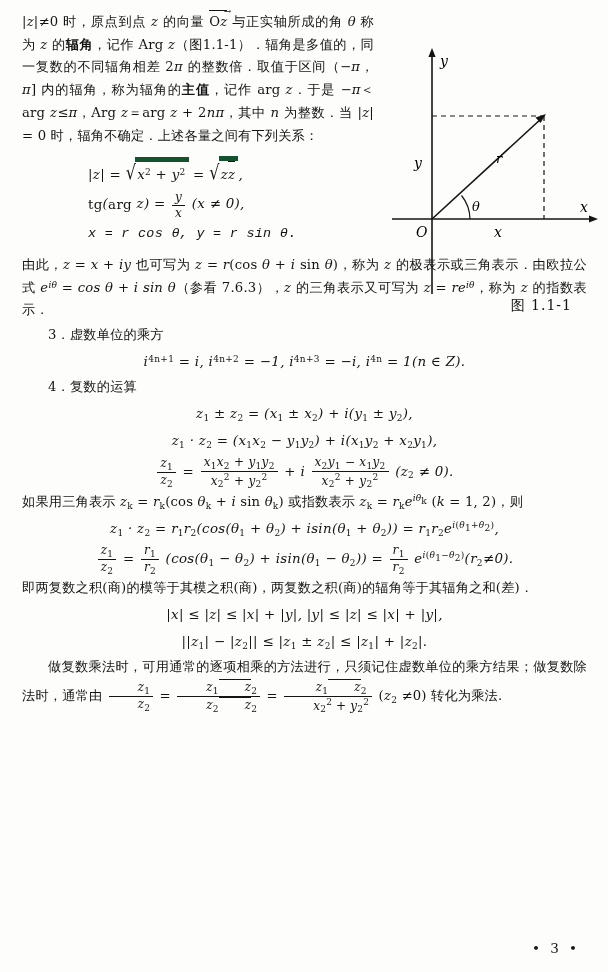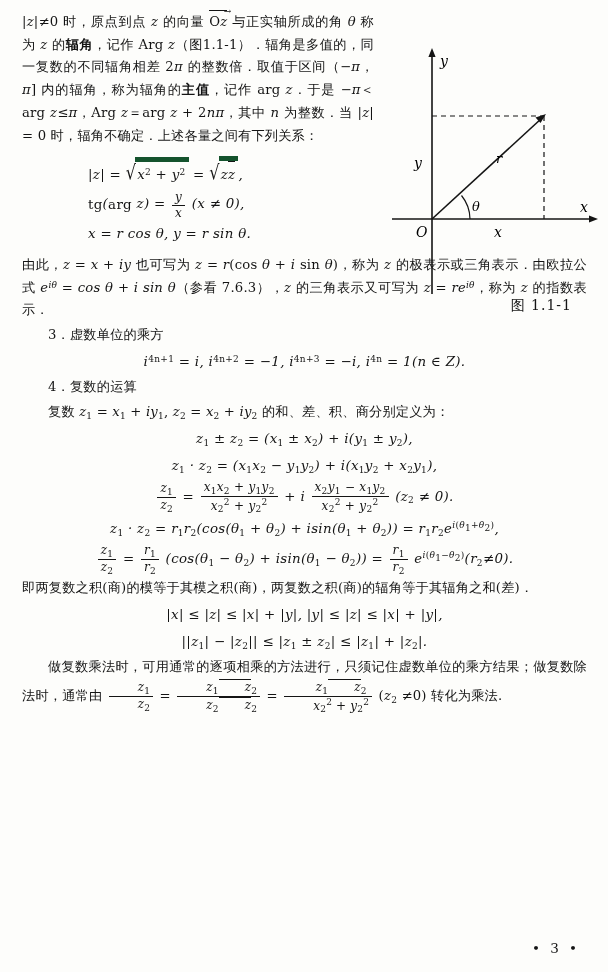--- a/index.html
+++ b/index.html
@@ -130,56 +130,56 @@
     </div>
 
     <div style="height:6px"></div>
 
     <div class="eq" style="text-align:left;padding-left:66px;">
       |<i>z</i>| = <span class="radic">√</span><span class="sqrt"><i>x</i><sup>2</sup> + <i>y</i><sup>2</sup></span> = <span class="radic">√</span><span class="sqrt"><i>z</i><span style="border-top:1px solid #141414;display:inline-block;"><i>z</i></span></span>,
     </div>
     <div class="eq" style="text-align:left;padding-left:66px;">
       <span class="up">tg</span>(<span class="up">arg</span> <i>z</i>) = <span class="frac"><span class="num"><i>y</i></span><span class="den"><i>x</i></span></span> (<i>x</i> ≠ 0),
     </div>
-    <div class="eq" style="text-align:left;padding-left:66px;">
+    <div class="eq" style="text-align:left;padding-left:66px;font-family:Liberation Mono, monospace;">
       <i>x</i> = <i>r</i> cos <i>θ</i>, <i>y</i> = <i>r</i> sin <i>θ</i>.
     </div>
 
     <div style="height:6px"></div>
 
     <p>
       由此，<i>z</i> = <i>x</i> + <i>iy</i> 也可写为 <i>z</i> = <i>r</i>(cos <i>θ</i> + <i>i</i> sin <i>θ</i>)，称为 <i>z</i> 的极表示或三角表示．由欧拉公式 <i>e</i><sup><i>iθ</i></sup> = <i>cos θ</i> + <i>i</i> <i>sin θ</i>（参看 7.6.3），<i>z</i> 的三角表示又可写为 <i>z</i> = <i>re</i><sup><i>iθ</i></sup>，称为 <i>z</i> 的指数表示．
     </p>
 
     <p class="indent sec">3．虚数单位的乘方</p>
 
     <div class="eq">
       <i>i</i><sup>4n+1</sup> = <i>i</i>, <i>i</i><sup>4n+2</sup> = −1, <i>i</i><sup>4n+3</sup> = −<i>i</i>, <i>i</i><sup>4n</sup> = 1(<i>n</i> ∈ <i>Z</i>).
     </div>
 
     <p class="indent sec">4．复数的运算</p>
 
-    <p class="indent">
-      复数 <i>z</i><sub>1</sub> = <i>x</i><sub>1</sub> + <i>iy</i><sub>1</sub>, <i>z</i><sub>2</sub> = <i>x</i><sub>2</sub> + <i>iy</i><sub>2</sub> 的和、差、积、商分别定义为：
-    </p>
 
     <div class="eq">
       <i>z</i><sub>1</sub> ± <i>z</i><sub>2</sub> = (<i>x</i><sub>1</sub> ± <i>x</i><sub>2</sub>) + <i>i</i>(<i>y</i><sub>1</sub> ± <i>y</i><sub>2</sub>),
     </div>
     <div class="eq">
       <i>z</i><sub>1</sub> · <i>z</i><sub>2</sub> = (<i>x</i><sub>1</sub><i>x</i><sub>2</sub> − <i>y</i><sub>1</sub><i>y</i><sub>2</sub>) + <i>i</i>(<i>x</i><sub>1</sub><i>y</i><sub>2</sub> + <i>x</i><sub>2</sub><i>y</i><sub>1</sub>),
     </div>
     <div class="eq">
       <span class="frac"><span class="num"><i>z</i><sub>1</sub></span><span class="den"><i>z</i><sub>2</sub></span></span> =
       <span class="frac"><span class="num"><i>x</i><sub>1</sub><i>x</i><sub>2</sub> + <i>y</i><sub>1</sub><i>y</i><sub>2</sub></span><span class="den"><i>x</i><sub>2</sub><sup>2</sup> + <i>y</i><sub>2</sub><sup>2</sup></span></span>
       + <i>i</i>
       <span class="frac"><span class="num"><i>x</i><sub>2</sub><i>y</i><sub>1</sub> − <i>x</i><sub>1</sub><i>y</i><sub>2</sub></span><span class="den"><i>x</i><sub>2</sub><sup>2</sup> + <i>y</i><sub>2</sub><sup>2</sup></span></span>
       (<i>z</i><sub>2</sub> ≠ 0).
     </div>
 
+    <p>
+      如果用三角表示 <i>z</i><sub>k</sub> = <i>r</i><sub>k</sub>(cos <i>θ</i><sub>k</sub> + <i>i</i> sin <i>θ</i><sub>k</sub>) 或指数表示 <i>z</i><sub>k</sub> = <i>r</i><sub>k</sub><i>e</i><sup><i>iθ</i><sub>k</sub></sup> (<i>k</i> = 1, 2)，则
+    </p>
 
     <div class="eq">
       <i>z</i><sub>1</sub> · <i>z</i><sub>2</sub> = <i>r</i><sub>1</sub><i>r</i><sub>2</sub>(cos(<i>θ</i><sub>1</sub> + <i>θ</i><sub>2</sub>) + <i>i</i>sin(<i>θ</i><sub>1</sub> + <i>θ</i><sub>2</sub>)) = <i>r</i><sub>1</sub><i>r</i><sub>2</sub><i>e</i><sup><i>i</i>(<i>θ</i><sub>1</sub>+<i>θ</i><sub>2</sub>)</sup>,
     </div>
     <div class="eq">
       <span class="frac"><span class="num"><i>z</i><sub>1</sub></span><span class="den"><i>z</i><sub>2</sub></span></span> =
       <span class="frac"><span class="num"><i>r</i><sub>1</sub></span><span class="den"><i>r</i><sub>2</sub></span></span>
       (cos(<i>θ</i><sub>1</sub> − <i>θ</i><sub>2</sub>) + <i>i</i>sin(<i>θ</i><sub>1</sub> − <i>θ</i><sub>2</sub>)) =
       <span class="frac"><span class="num"><i>r</i><sub>1</sub></span><span class="den"><i>r</i><sub>2</sub></span></span>
       <i>e</i><sup><i>i</i>(<i>θ</i><sub>1</sub>−<i>θ</i><sub>2</sub>)</sup>(<i>r</i><sub>2</sub>≠0).

